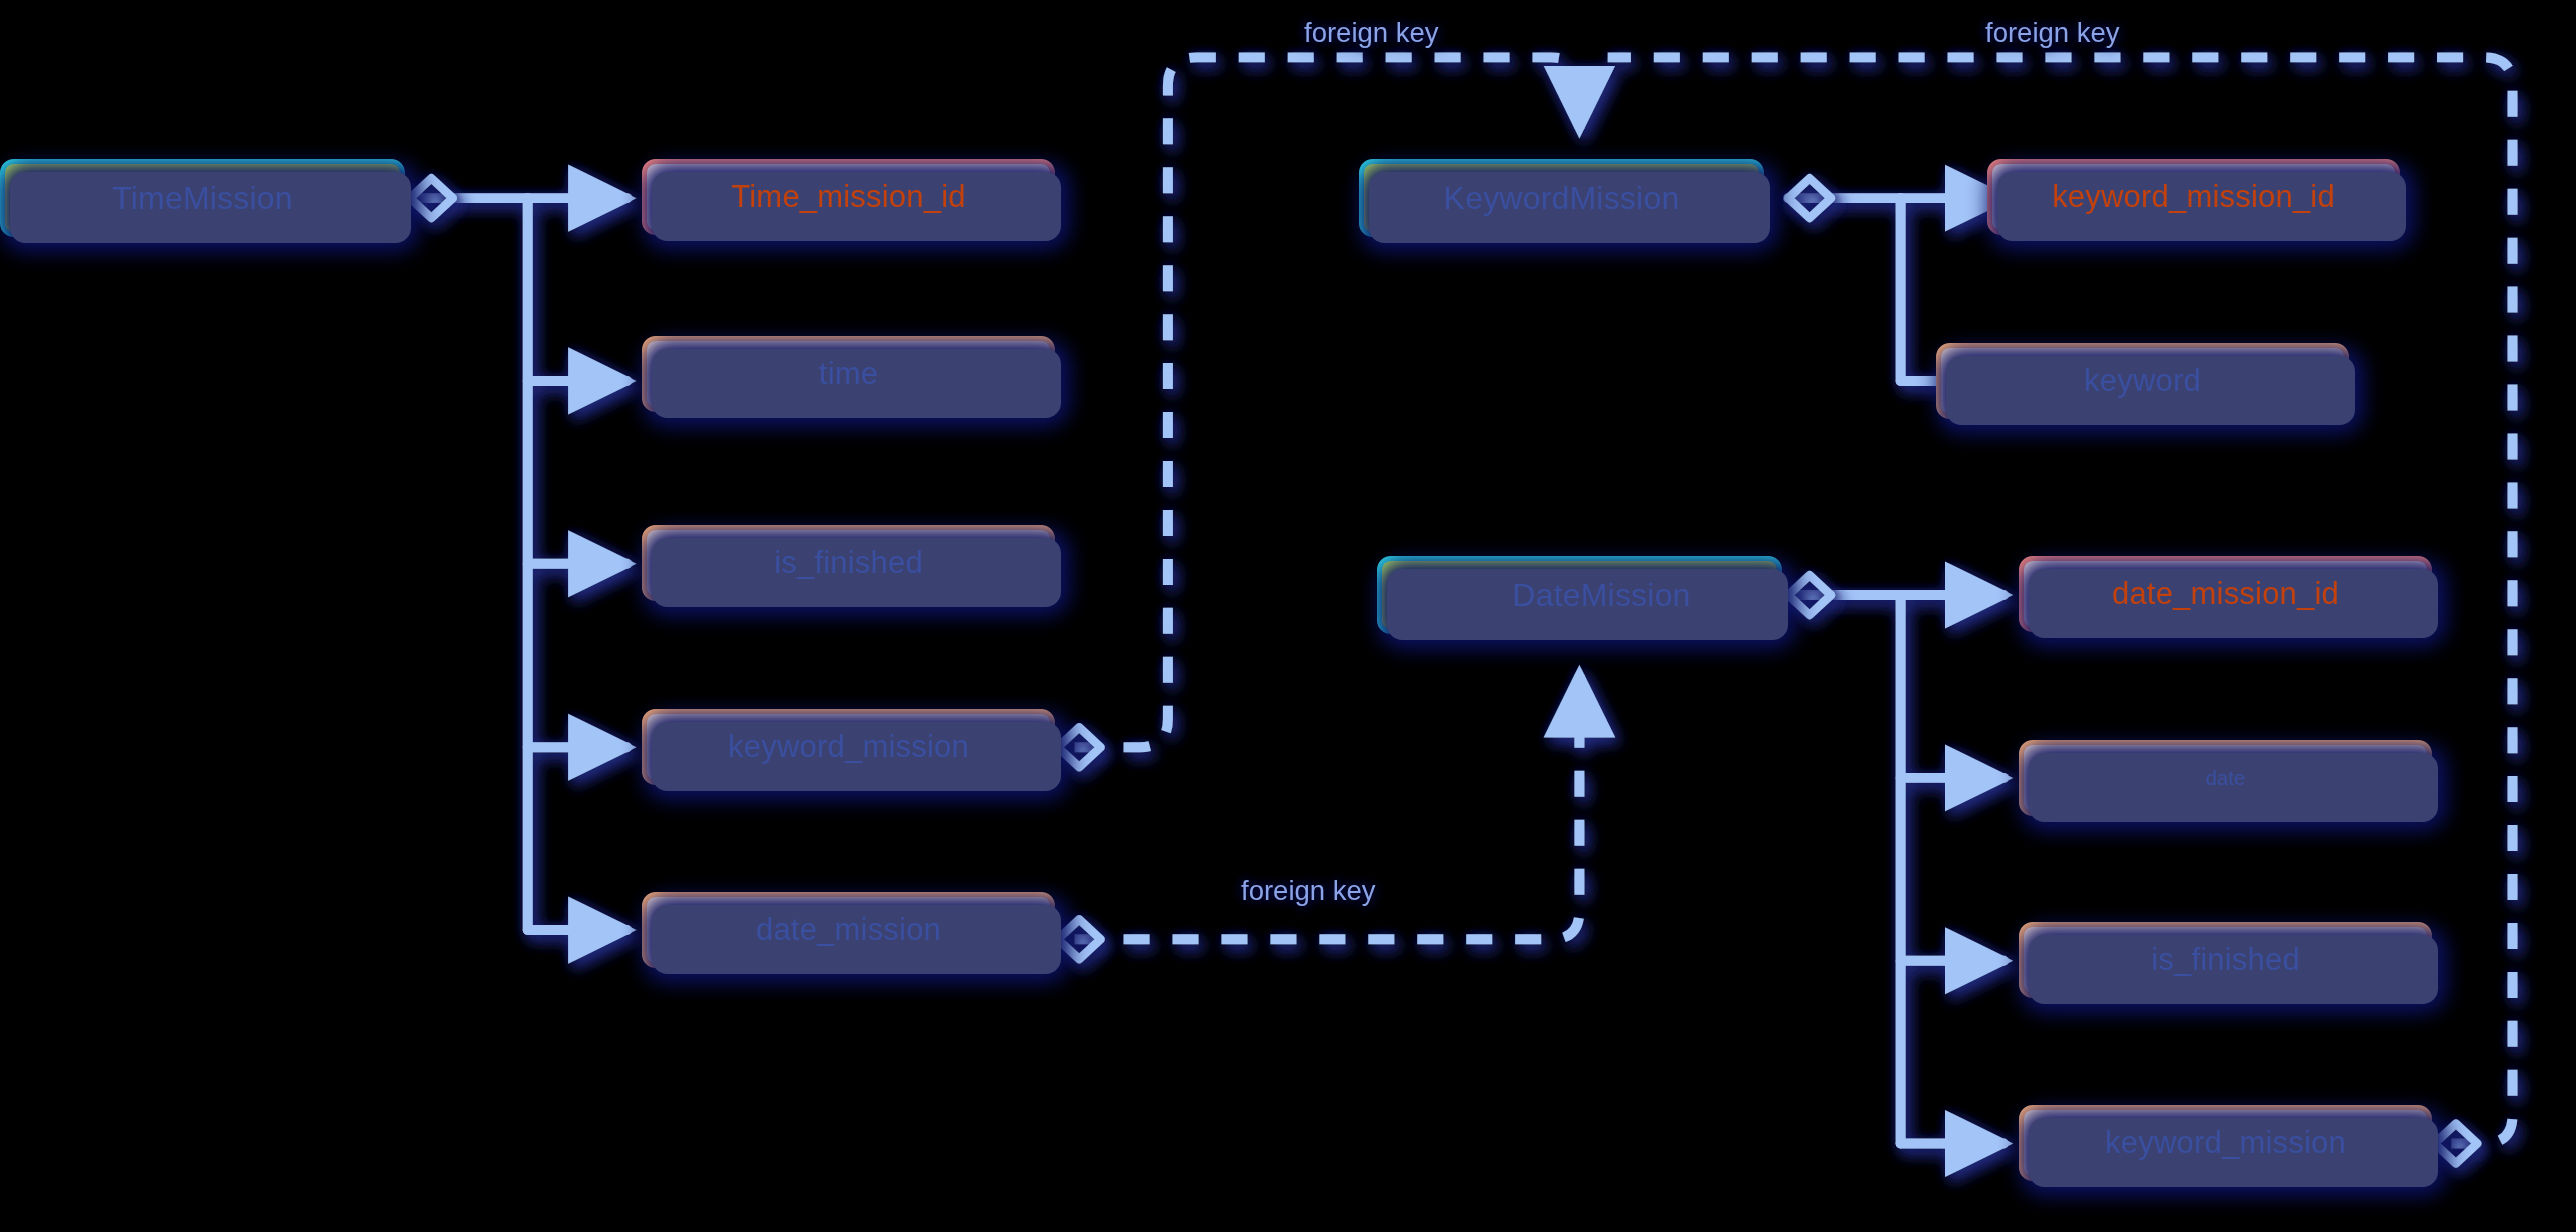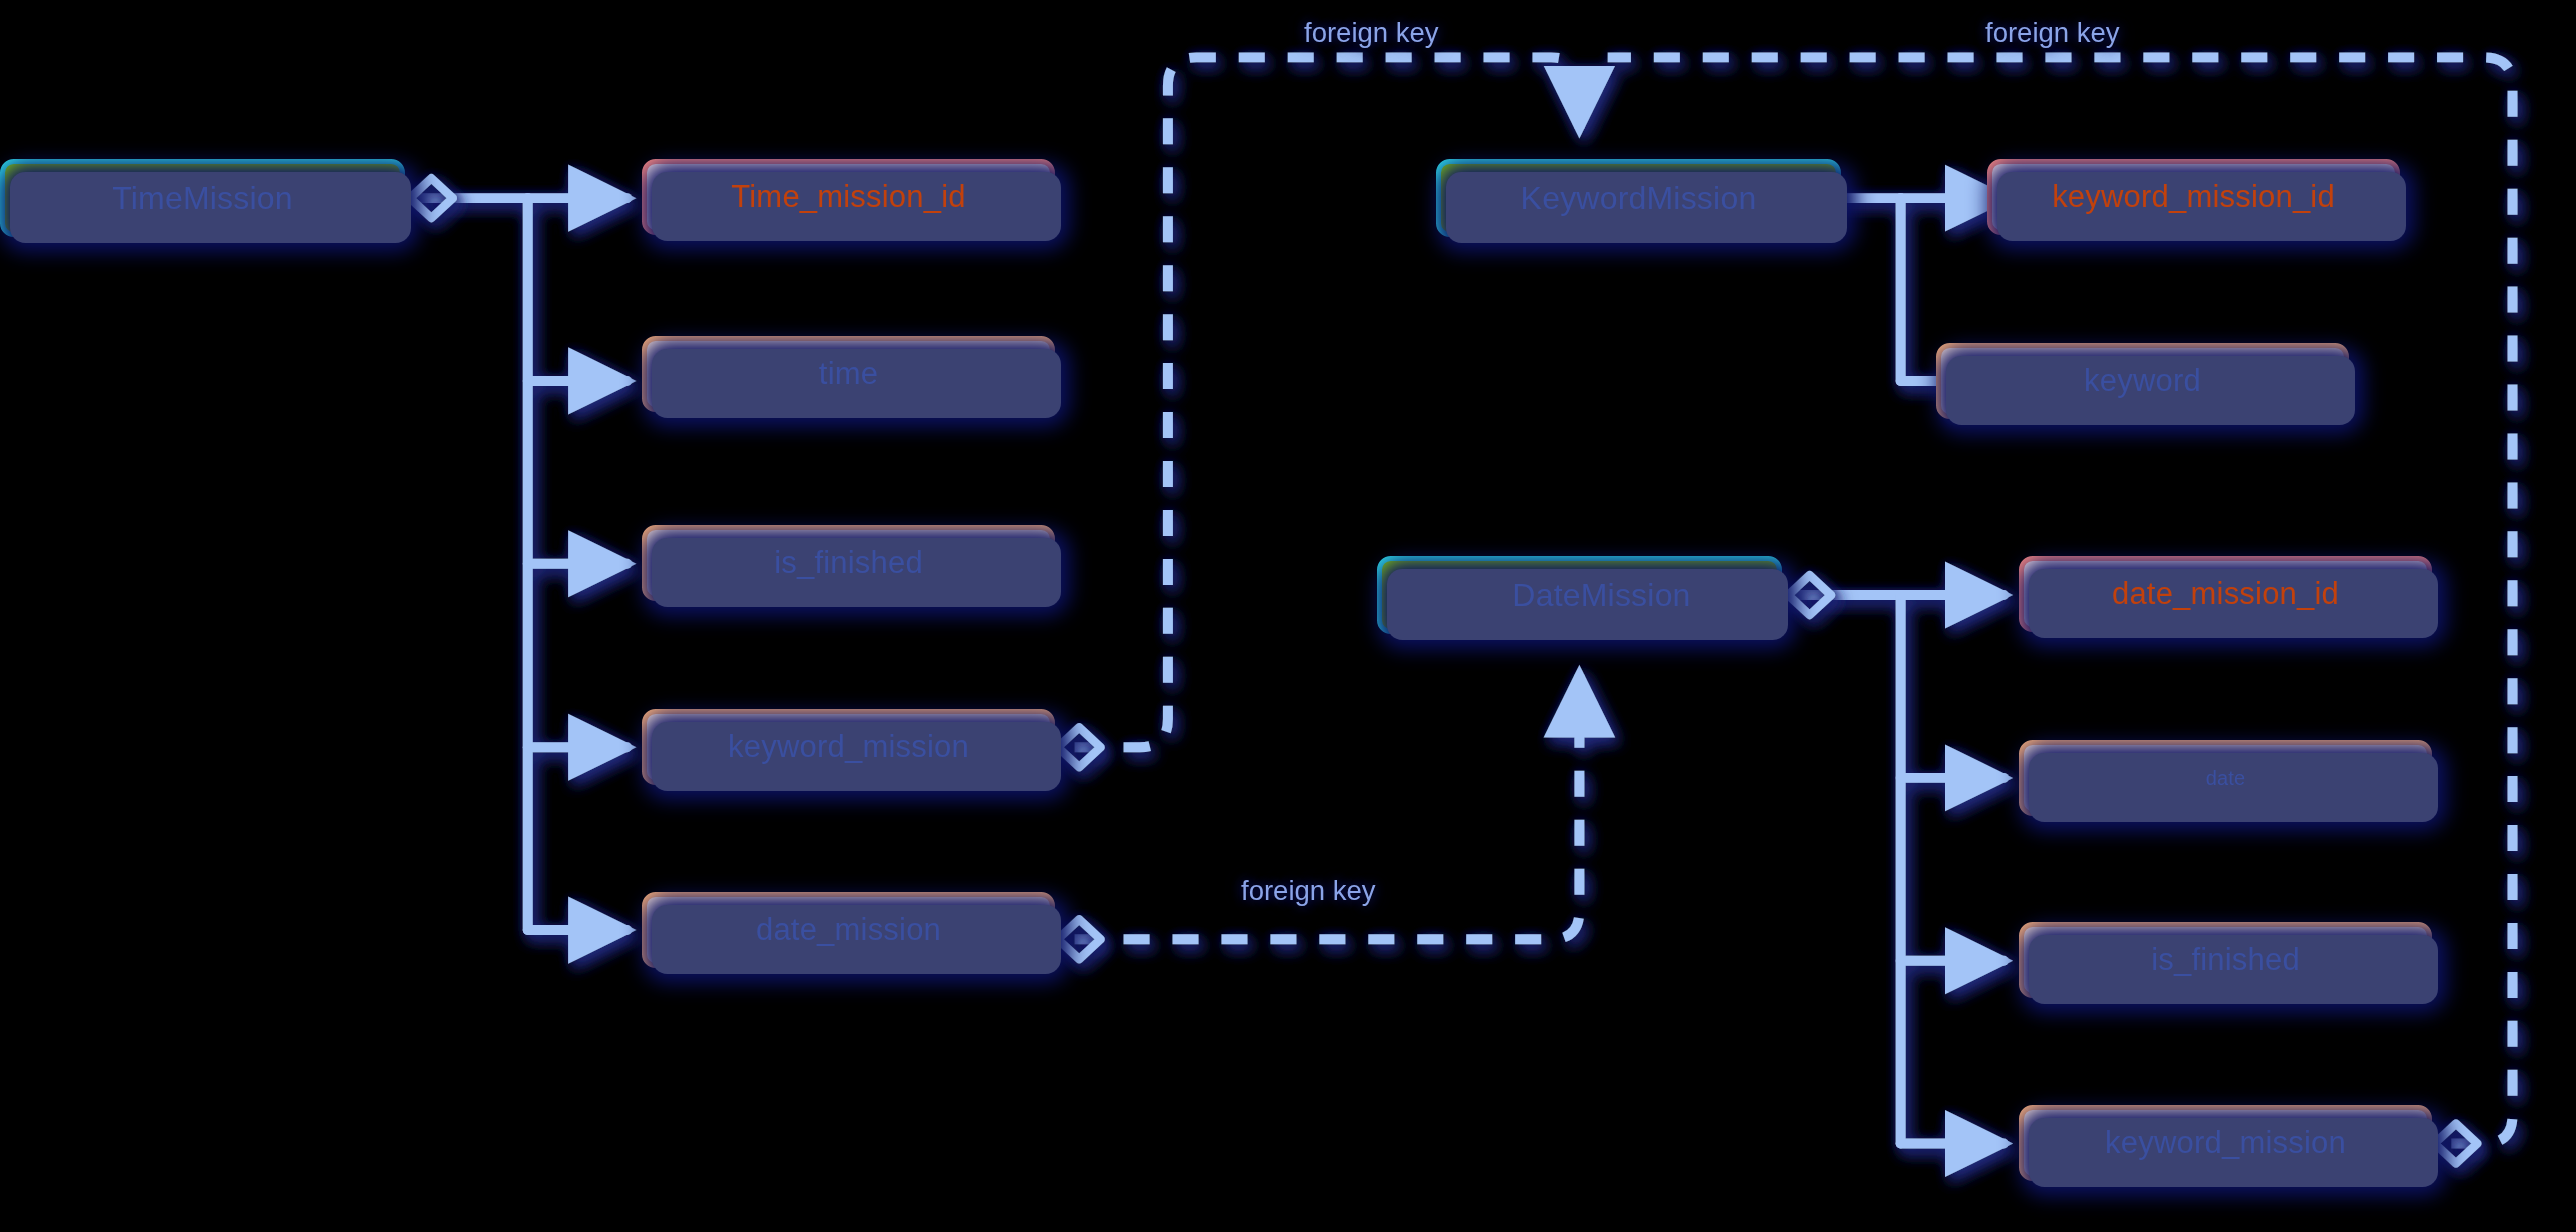--- a/index.html
+++ b/index.html
@@ -10,21 +10,21 @@
   #wires{position:absolute;left:0;top:0;width:2576px;height:1233px;pointer-events:none;}
 
   .node{position:absolute;box-sizing:border-box;display:flex;align-items:center;
         justify-content:center;border-radius:13.8px;}
   .node .lbl{position:relative;z-index:3;white-space:nowrap;letter-spacing:0.2px;}
 
   
   .node::before{content:"";position:absolute;left:4.6px;top:7.6px;right:-10.7px;bottom:-10.7px;
       border-radius:15.3px;background:#3b4272;box-shadow:0 0 20px 9.2px #0b1160;z-index:0;}
 
-  .entity{border:5.4px solid #2FD9E8;background:#84cc16;}
+  .entity{border:5.4px solid #2FD9E8;background:#bef264;}
   .entity .lbl{color:#3A4FA0;}
   .pk{border:5.4px solid #FA8A82;background:#FDE9EC;}
   .pk .lbl{color:#c2410c;}
   .attr{border:5.4px solid #F9B07A;background:#FDE8DD;}
   .attr .lbl{color:#3A4FA0;}
 
   .fk-label{position:absolute;color:#8BA4E8;white-space:nowrap;
             text-shadow:0 0 10.7px #141a6e, 0 0 20px #0d1250;}
 </style>
 </head>
@@ -103,21 +103,21 @@
   <div class="node attr" style="left:642px;top:525px;width:413px;height:76px;">
     <span class="lbl" style="font-size:31px;">is_finished</span>
   </div>
   <div class="node attr" style="left:642px;top:709px;width:413px;height:76px;">
     <span class="lbl" style="font-size:31px;">keyword_mission</span>
   </div>
   <div class="node attr" style="left:642px;top:892px;width:413px;height:76px;">
     <span class="lbl" style="font-size:31px;">date_mission</span>
   </div>
 
-  <div class="node entity" style="left:1436px;top:159px;width:405px;height:78px;">
+  <div class="node entity" style="left:1359px;top:159px;width:405px;height:78px;">
     <span class="lbl" style="font-size:32px;">KeywordMission</span>
   </div>
   <div class="node pk" style="left:1987px;top:159px;width:413px;height:76px;">
     <span class="lbl" style="font-size:31px;">keyword_mission_id</span>
   </div>
   <div class="node attr" style="left:1936px;top:343px;width:413px;height:76px;">
     <span class="lbl" style="font-size:31px;">keyword</span>
   </div>
 
   <div class="node entity" style="left:1377px;top:556px;width:405px;height:78px;padding-left:44px;">

